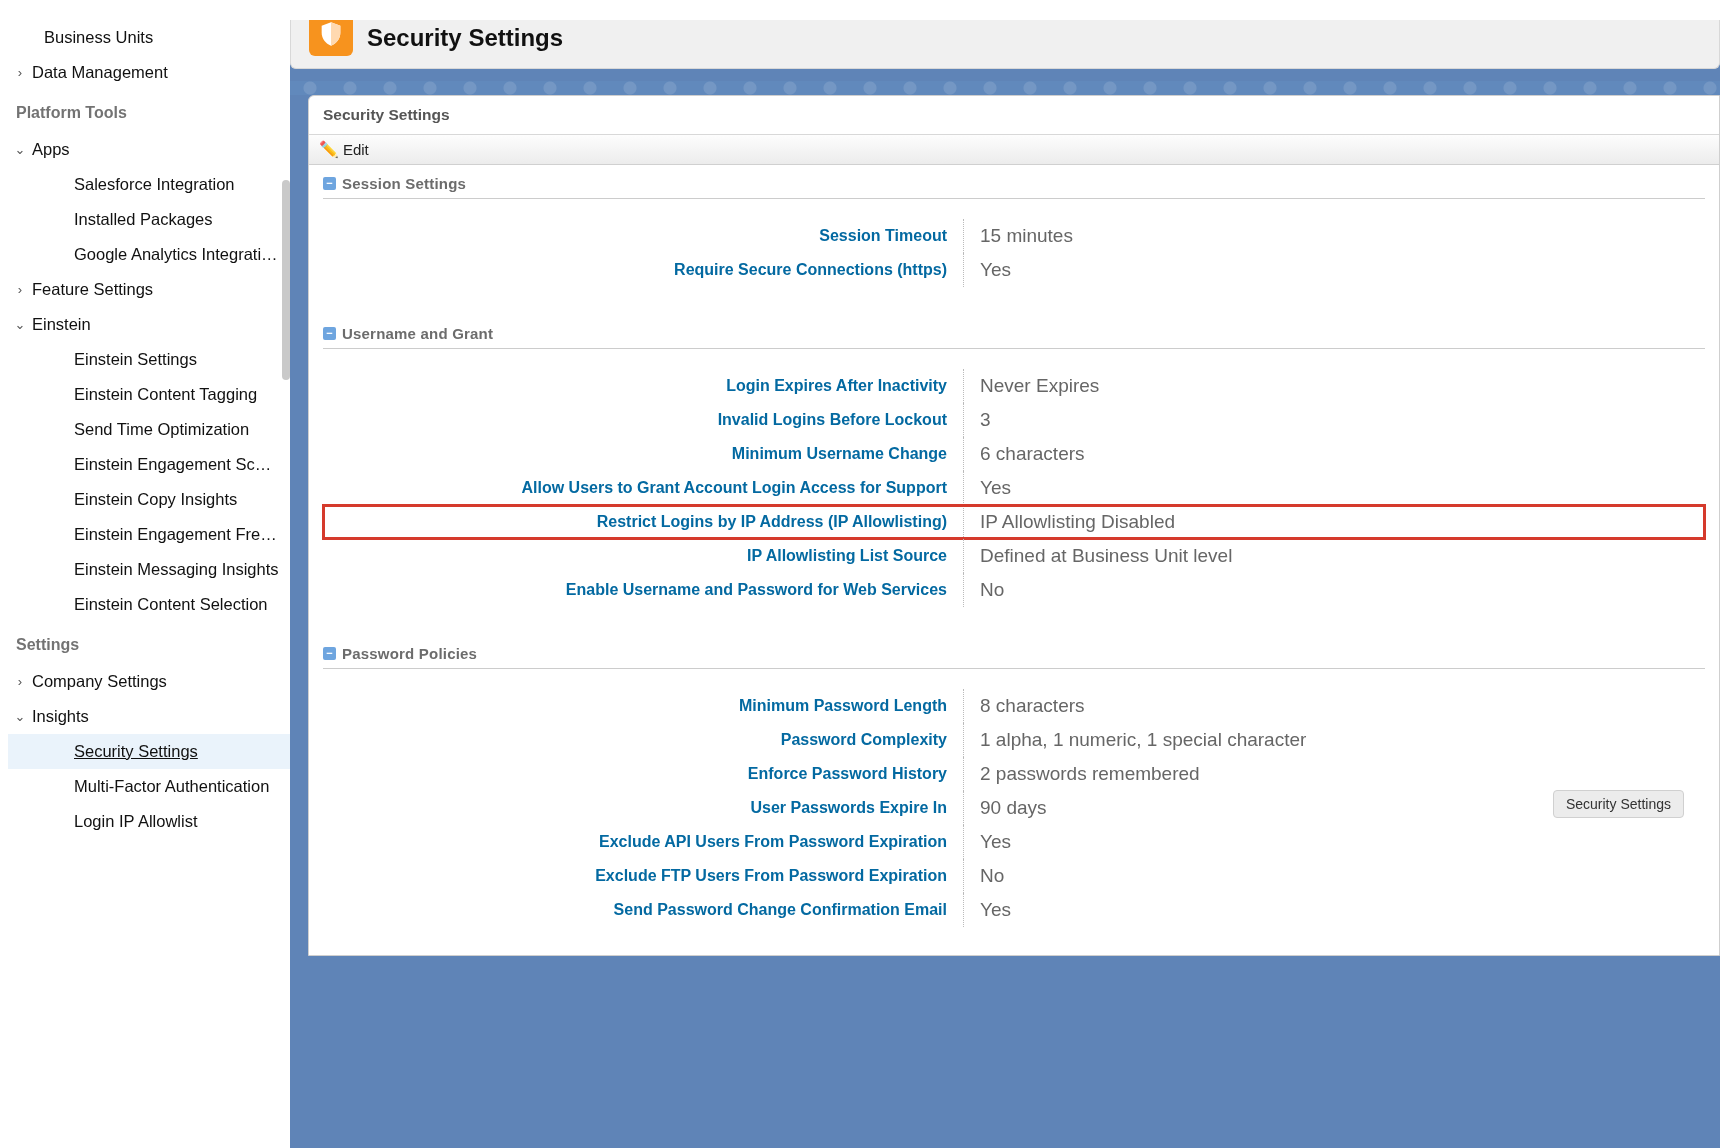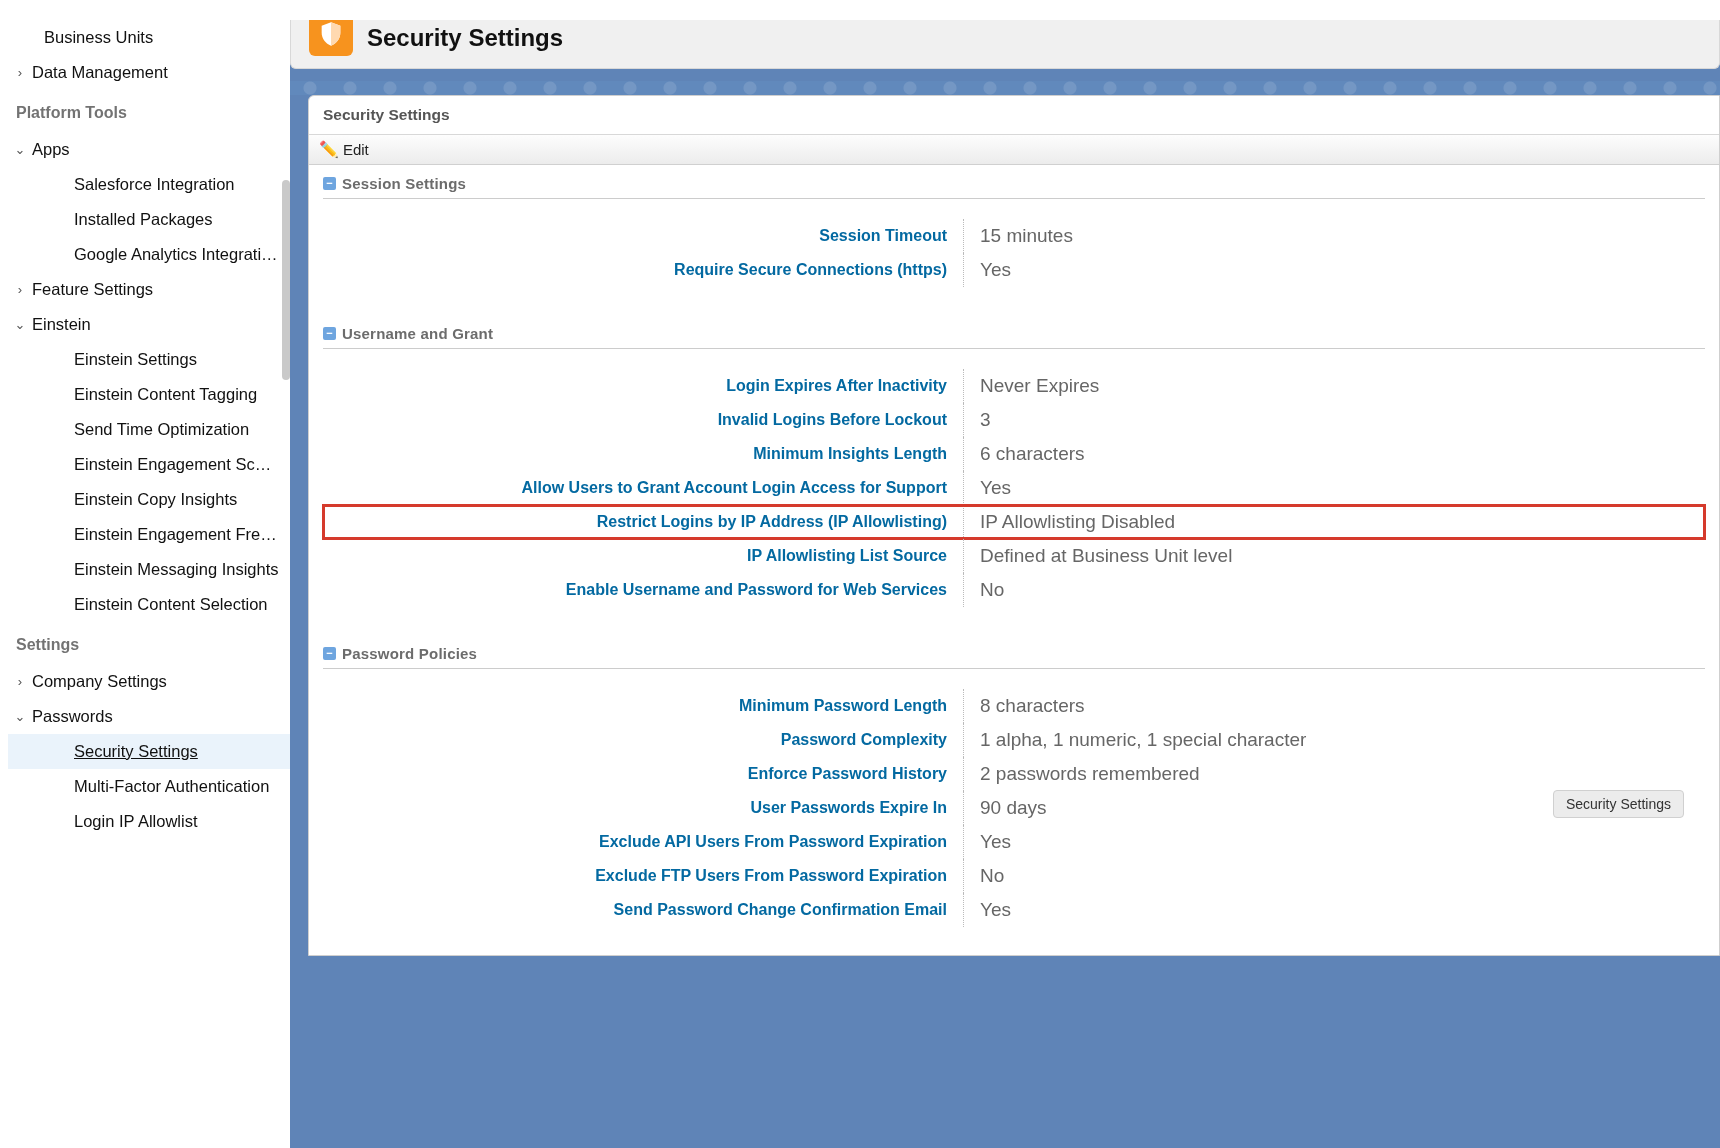--- a/index.html
+++ b/index.html
@@ -115,21 +115,21 @@
 
     <div class="nav-section-header">Settings</div>
 
     <div class="nav-item">
       <span class="chev">›</span>
       <span class="nav-label">Company Settings</span>
     </div>
 
     <div class="nav-item">
       <span class="chev">⌄</span>
-      <span class="nav-label">Passwords</span>
+      <span class="nav-label">Insights</span>
     </div>
     <div class="nav-item sub no-chev active">
         <span class="nav-label">Security Settings</span>
       </div>
     <div class="nav-item sub no-chev">
         <span class="nav-label">Multi-Factor Authentication</span>
       </div>
     <div class="nav-item sub no-chev">
         <span class="nav-label">Login IP Allowlist</span>
       </div>
@@ -188,21 +188,21 @@
               <div class="kv-label">Login Expires After Inactivity</div>
               <div class="kv-sep"></div>
               <div class="kv-value">Never Expires</div>
             </div>
           <div class="kv-row">
               <div class="kv-label">Invalid Logins Before Lockout</div>
               <div class="kv-sep"></div>
               <div class="kv-value">3</div>
             </div>
           <div class="kv-row">
-              <div class="kv-label">Minimum Insights Length</div>
+              <div class="kv-label">Minimum Username Change</div>
               <div class="kv-sep"></div>
               <div class="kv-value">6 characters</div>
             </div>
           <div class="kv-row">
               <div class="kv-label">Allow Users to Grant Account Login Access for Support</div>
               <div class="kv-sep"></div>
               <div class="kv-value">Yes</div>
             </div>
           <div class="kv-row highlight">
               <div class="kv-label">Restrict Logins by IP Address (IP Allowlisting)</div>

